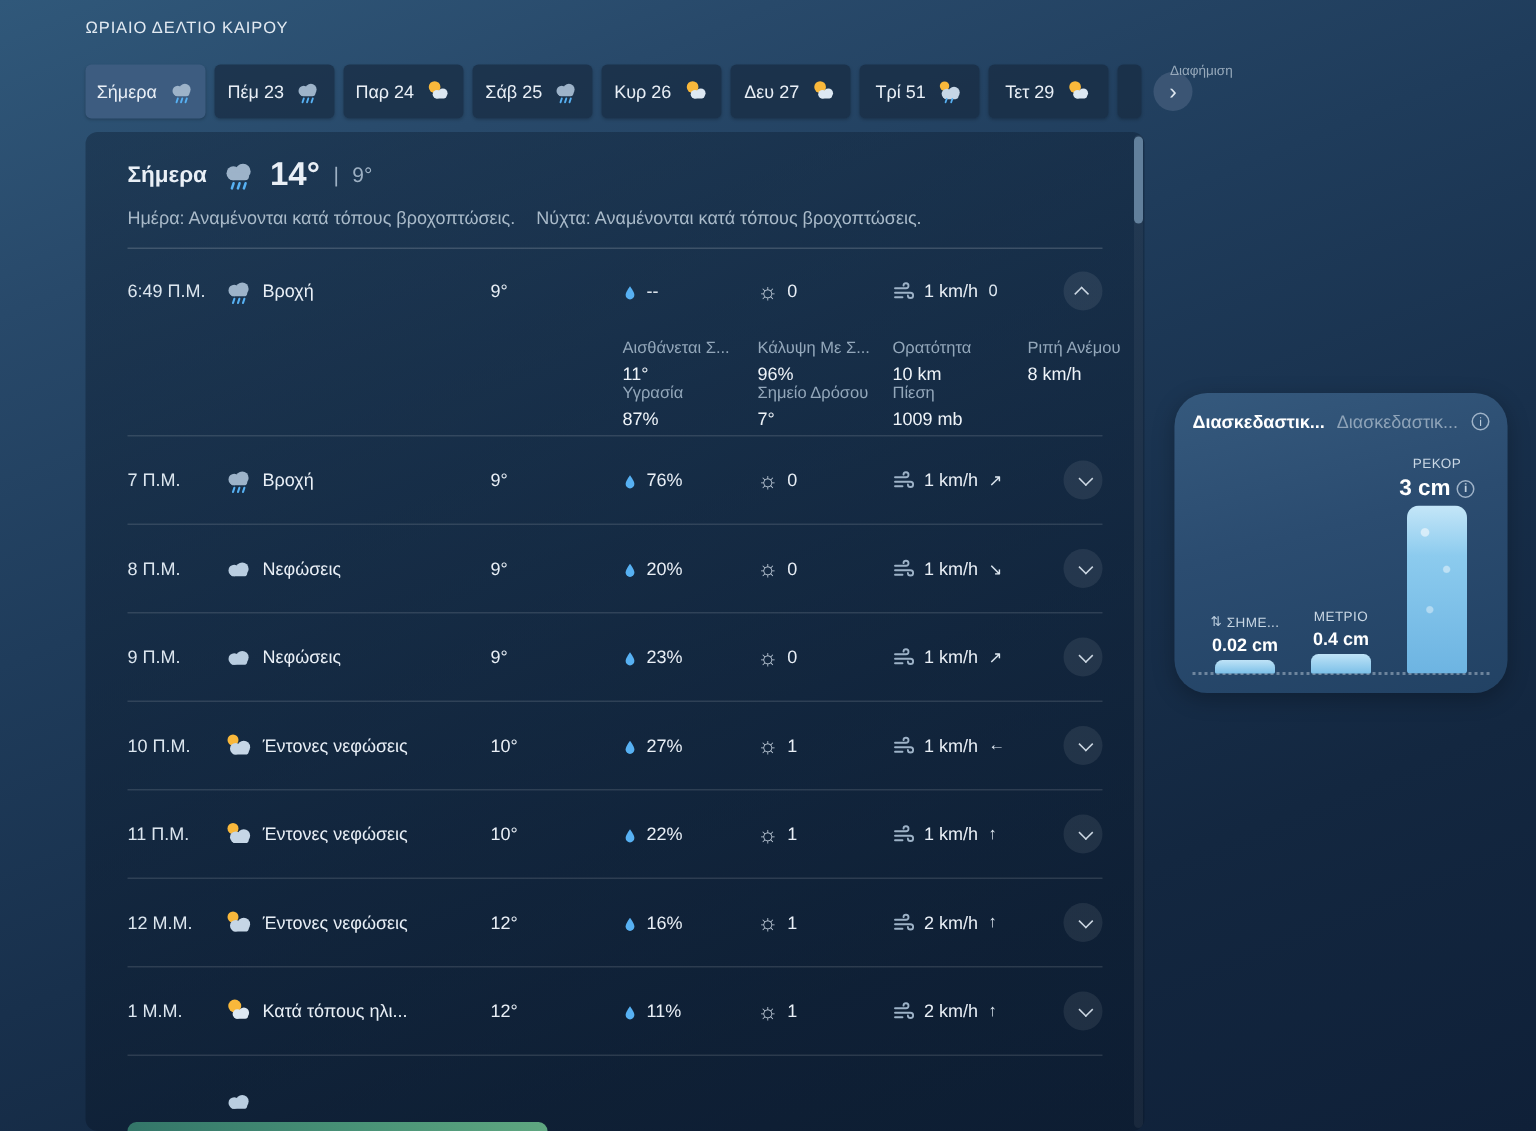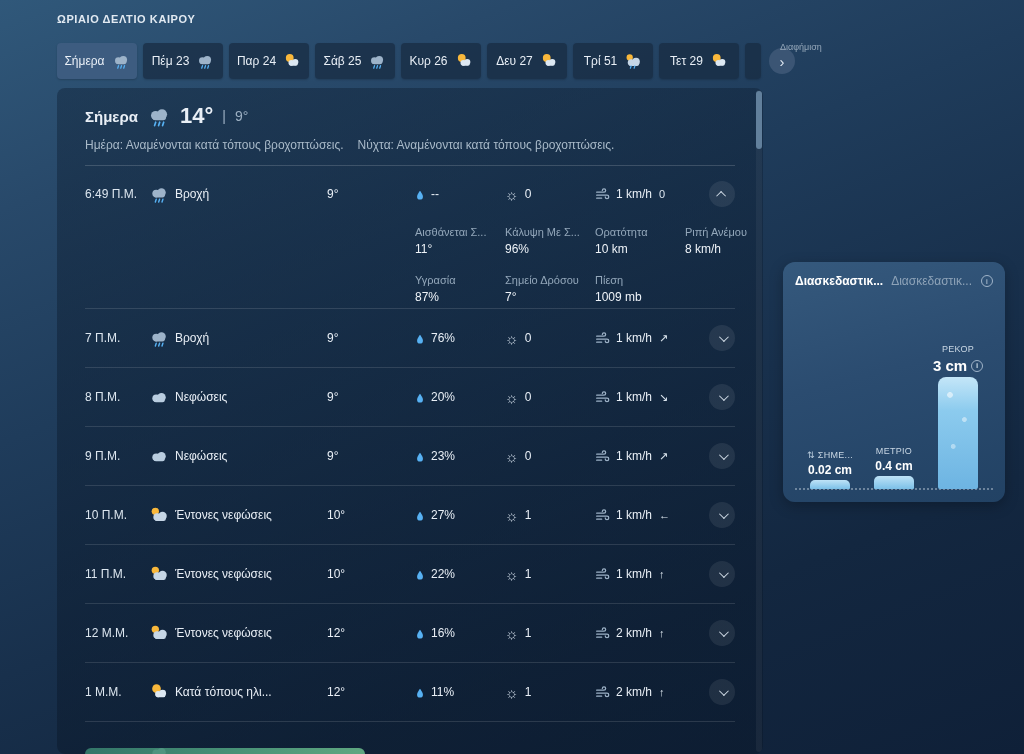--- a/index.html
+++ b/index.html
@@ -3,21 +3,21 @@
 <meta charset="utf-8">
 <style>
   *{margin:0;padding:0;box-sizing:border-box}
   html,body{width:1024px;height:754px;overflow:hidden}
   body{
     font-family:"Liberation Sans","DejaVu Sans",sans-serif;color:#e9eff6;
     background:linear-gradient(158deg,#30587a 0%,#28496a 18%,#1f3c5b 38%,#18304c 58%,#132740 76%,#0f2038 100%);
   }
   .screen{position:relative;width:1024px;height:754px}
 
-  .page-title{position:absolute;left:57px;top:13px;font-size:11px;font-weight:700;letter-spacing:.6px;color:#e2eaf2}
+  .page-title{position:absolute;left:57px;top:13px;font-size:11px;font-weight:400;letter-spacing:.6px;color:#e2eaf2}
 
   .tabs-row{position:absolute;left:57px;top:43px;display:flex;gap:6px;align-items:center}
   .tab{width:80px;height:36px;border-radius:4px;background:rgba(23,43,65,.72);display:flex;align-items:center;justify-content:center;gap:7px;cursor:pointer;box-shadow:0 1px 2px rgba(0,0,0,.18)}
   .tab.selected{background:#3d5c80}
   .tab.partial{width:16px;overflow:hidden}
   .tab-label{font-size:12px;color:#e9eff6;white-space:nowrap}
   .tab .wicon{width:18px;height:18px;flex:0 0 auto}
   .tabs-next{width:26px;height:26px;border-radius:50%;border:none;background:#3b5574;color:#dfe8f1;font-size:15px;line-height:1;display:flex;align-items:center;justify-content:center;cursor:pointer;margin-left:2px}
   .ad-label{position:absolute;left:780px;top:42px;font-size:9px;color:#97a9bb}
 
@@ -42,33 +42,33 @@
   .drop-icon{width:10px;height:11px}
   .sun-glyph{font-size:15px;color:#c3cfdc;line-height:1}
   .wind-icon{width:15px;height:15px}
   .dir{font-size:11px;color:#dce6ef;margin-left:1px}
   .chev-wrap{display:flex;justify-content:flex-end}
   .chev{width:26px;height:26px;border-radius:50%;border:none;background:rgba(255,255,255,.08);display:flex;align-items:center;justify-content:center;cursor:pointer}
   .chev .c{display:block;width:7px;height:7px;border-right:1.6px solid #cdd8e3;border-bottom:1.6px solid #cdd8e3}
   .chev.down .c{transform:rotate(45deg) translateY(-2px)}
   .chev.up .c{transform:rotate(-135deg) translateY(-2px)}
 
-  .details{margin-left:330px;margin-top:4px;display:grid;grid-template-columns:90px 90px 90px auto;row-gap:18px}
+  .details{margin-left:330px;margin-top:4px;display:grid;grid-template-columns:90px 90px 90px auto;}
   .dcol{display:flex;flex-direction:column;gap:4px;padding-right:6px}
   .dlabel{font-size:11px;color:#93a7ba;white-space:nowrap;overflow:hidden;text-overflow:ellipsis}
   .dvalue{font-size:12px;color:#eef3f8}
 
   .partial-row{border-bottom:none}
   .next-section-strip{position:absolute;left:28px;bottom:-2px;width:280px;height:8px;border-radius:6px 6px 0 0;
     background:linear-gradient(90deg,#377f6e,#4f9f7e 55%,#68b689);opacity:.9}
 
   .scroll-track{position:absolute;right:1px;top:2px;bottom:2px;width:6px;border-radius:3px;background:rgba(255,255,255,.05)}
   .scroll-thumb{position:absolute;top:1px;left:0;width:6px;height:58px;border-radius:3px;background:#62809c;cursor:pointer}
 
-  .card{position:absolute;left:783px;top:262px;width:222px;height:240px;border-radius:12px;
+  .card{position:absolute;left:783px;top:262px;width:222px;height:200px;border-radius:22px;
     background:linear-gradient(165deg,#35597d 0%,#2b4c70 45%,#224264 100%);box-shadow:0 4px 14px rgba(0,0,0,.25)}
   .card-head{display:flex;align-items:center;gap:8px;padding:12px 12px 0}
   .card-tab{font-size:12px;font-weight:700;color:#fff;white-space:nowrap;cursor:pointer}
   .card-tab.inactive{color:#8ea3b8;font-weight:400}
   .info-i{display:inline-flex;width:12px;height:12px;border:1px solid #9fb3c8;border-radius:50%;color:#c2d2e0;font-size:8px;align-items:center;justify-content:center;font-style:normal;cursor:pointer;flex:0 0 auto}
   .card-head .info-i{margin-left:auto}
   .card-chart{position:absolute;left:10px;right:10px;top:40px;bottom:0;display:flex;align-items:flex-end;justify-content:space-between;padding:0 6px 13px}
   .baseline{position:absolute;left:2px;right:2px;bottom:12px;border-bottom:2px dotted rgba(220,230,240,.4)}
   .bar-col{display:flex;flex-direction:column;align-items:center;gap:3px;width:62px;position:relative}
   .bar-label{font-size:9px;color:#c9d7e4;letter-spacing:.3px;display:flex;gap:3px;align-items:flex-end;white-space:nowrap}

